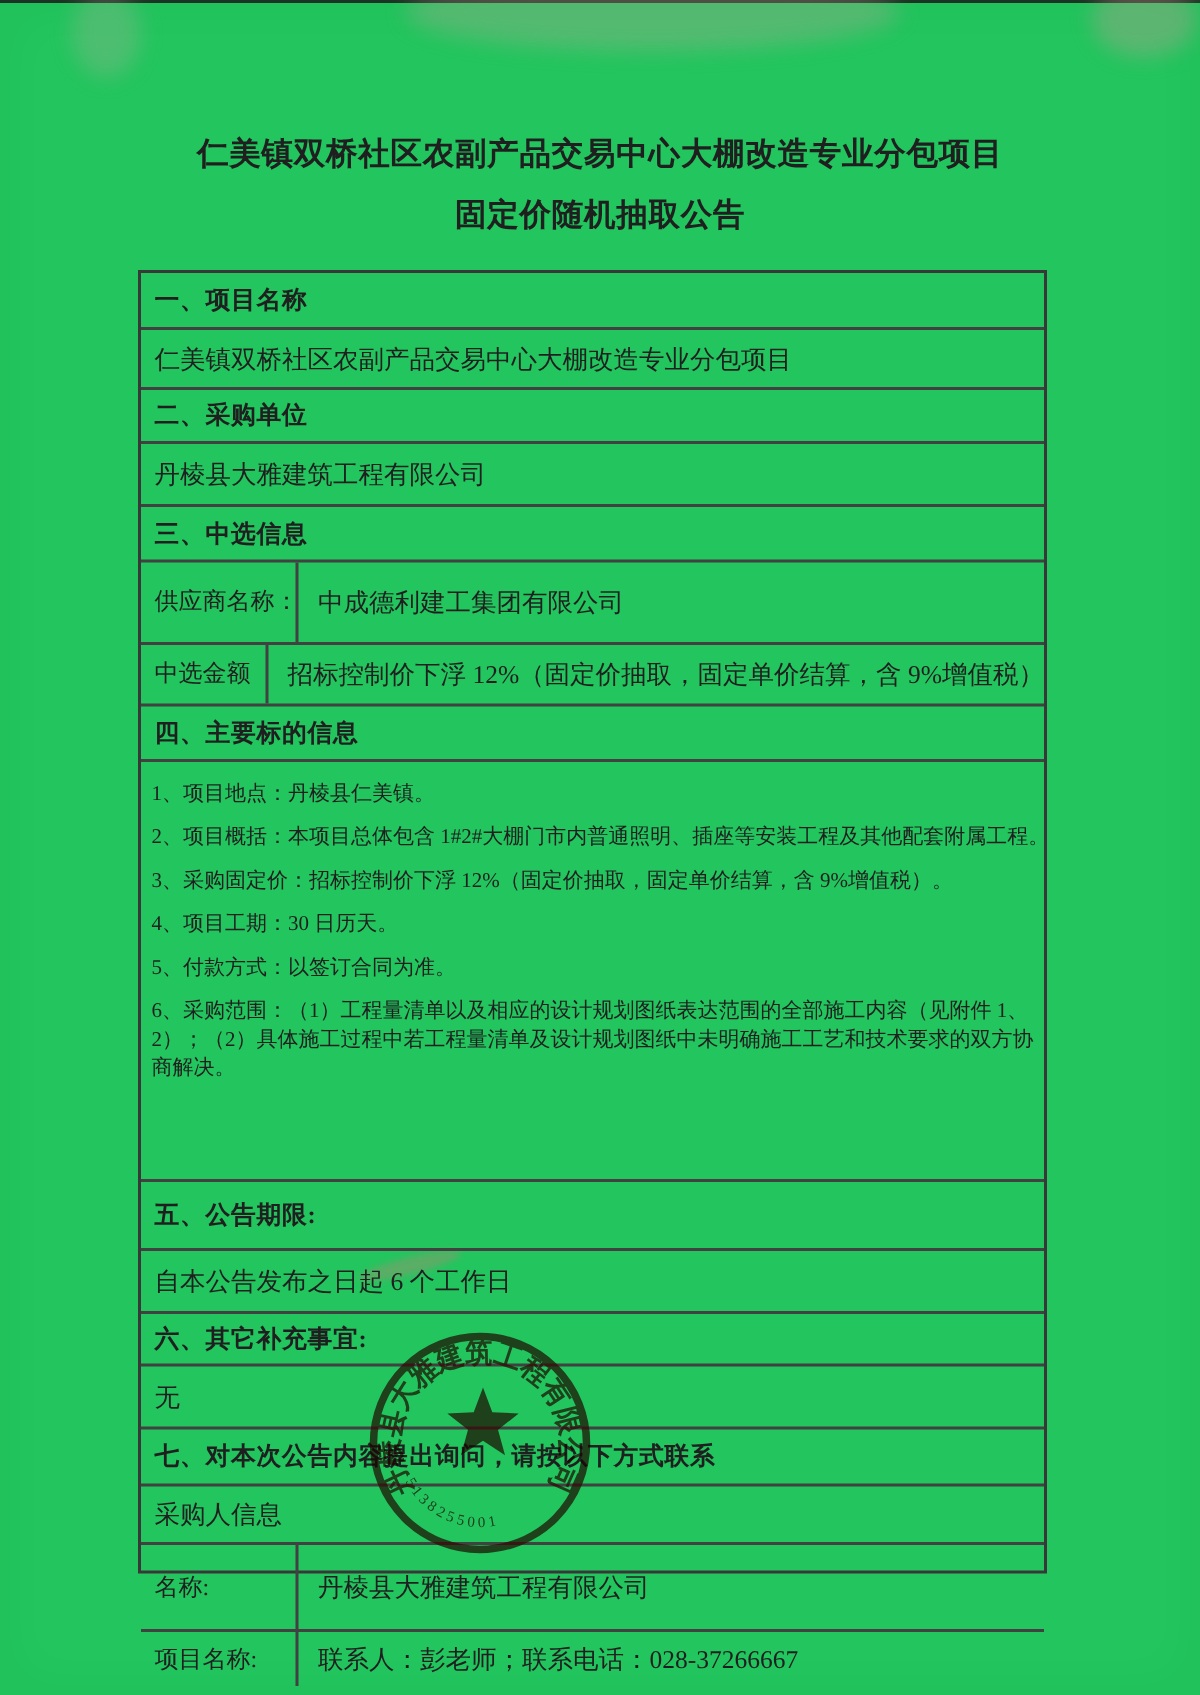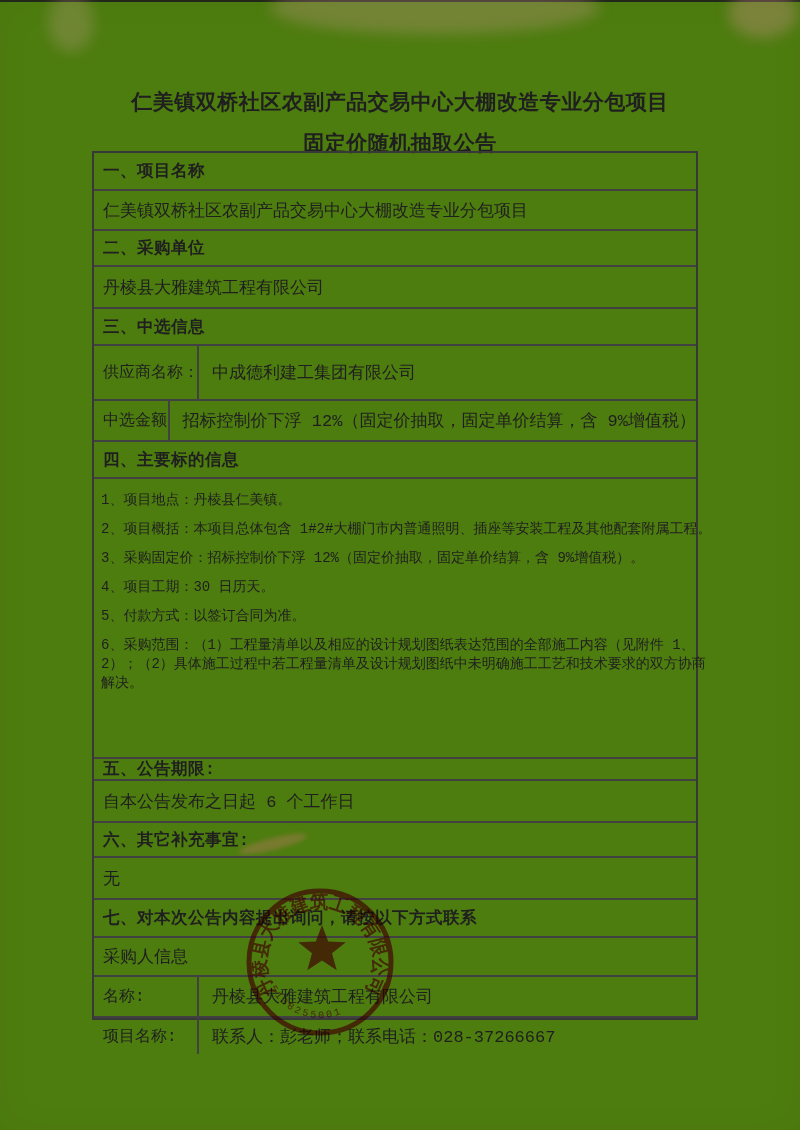--- a/index.html
+++ b/index.html
@@ -1,53 +1,53 @@
 <!DOCTYPE html>
 <html><head>
 <meta charset="utf-8">
 <style>
   html,body{margin:0;padding:0;background:#e8e8e8;}
   .page{
     position:relative;width:800px;height:1130px;margin:0 auto;
-    background:#4d7c0f;overflow:hidden;
-    font-family:Liberation Mono, monospace;
+    background:#22c55e;overflow:hidden;
+    font-family:Liberation Serif, serif;
     color:#1f1f1f;
     box-shadow:inset 0 0 40px rgba(0,0,0,0.03);
   }
   
   .scan-topline{position:absolute;left:0;top:0;width:800px;height:2px;background:#1a1a1a;opacity:.85;}
   .smudge{position:absolute;border-radius:50%;filter:blur(7px);pointer-events:none;}
   .smudge.a{left:270px;top:-18px;width:330px;height:52px;background:rgba(228,158,168,.26);}
   .smudge.b{left:728px;top:-12px;width:70px;height:50px;background:rgba(230,148,158,.30);}
   .smudge.c{left:48px;top:-8px;width:46px;height:60px;background:rgba(232,168,178,.22);}
   .smudge.d{left:238px;top:838px;width:70px;height:12px;background:rgba(220,120,120,.30);transform:rotate(-14deg);filter:blur(2px);}
 
   .title{position:absolute;left:0;width:800px;text-align:center;font-weight:700;
          font-size:21px;letter-spacing:.5px;white-space:nowrap;}
   .title.l1{top:88px;}
   .title.l2{top:129px;}
 
   .doc-table{
-    position:absolute;left:92px;top:151px;width:606px;height:869px;
+    position:absolute;left:92px;top:180px;width:606px;height:869px;
     border:2px solid #383838;box-sizing:border-box;
     display:flex;flex-direction:column;background:transparent;
   }
   .row{box-sizing:border-box;border-bottom:2px solid #414141;display:flex;align-items:center;flex:0 0 auto;}
   .row:last-child{border-bottom:none;}
   .row .full{padding-left:9px;font-size:17px;white-space:nowrap;}
   .row.head .full{font-size:16.5px;font-weight:700;letter-spacing:.5px;}
   .cell-label{box-sizing:border-box;width:105px;align-self:stretch;display:flex;align-items:center;
               border-right:2px solid #414141;padding-left:9px;font-size:16px;white-space:nowrap;}
   .cell-value{flex:1;padding-left:13px;font-size:17px;white-space:nowrap;}
 
   .r1{height:38px;} .r2{height:40px;} .r3{height:36px;} .r4{height:42px;}
   .r5{height:37px;} .r6{height:55px;} .r7{height:41px;justify-content:center;} .r8{height:37px;}
   .r9{height:280px;align-items:flex-start;}
-  .r10{height:22px;} .r11{height:42px;} .r12{height:35px;} .r13{height:42px;}
-  .r14{height:38px;} .r15{height:39px;} .r16{height:41px;} .r17{height:36px;}
+  .r10{height:46px;} .r11{height:42px;} .r12{height:35px;} .r13{height:42px;}
+  .r14{height:38px;} .r15{height:39px;} .r16{height:58px;} .r17{height:36px;}
 
   .sec4-body{padding:12px 22px 0 7px;font-size:14px;line-height:19px;}
   .sec4-body p{margin:0 0 10px 0;white-space:nowrap;}
   .sec4-body p.wrap{white-space:normal;}
 
   .stamp{position:absolute;left:234px;top:876px;width:172px;height:172px;
          mix-blend-mode:multiply;opacity:.92;pointer-events:none;}
 </style>
 </head>
 <body>

